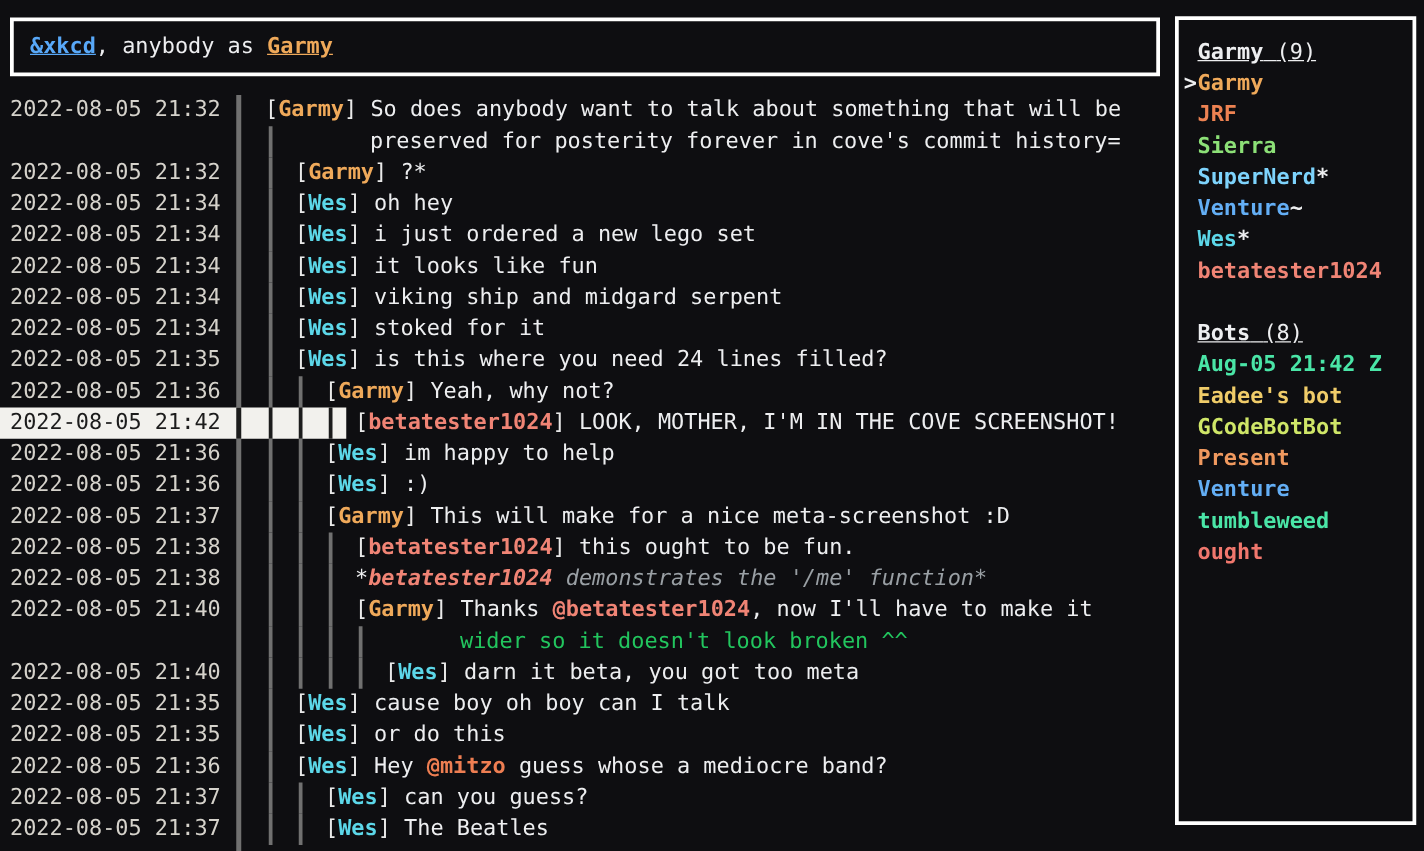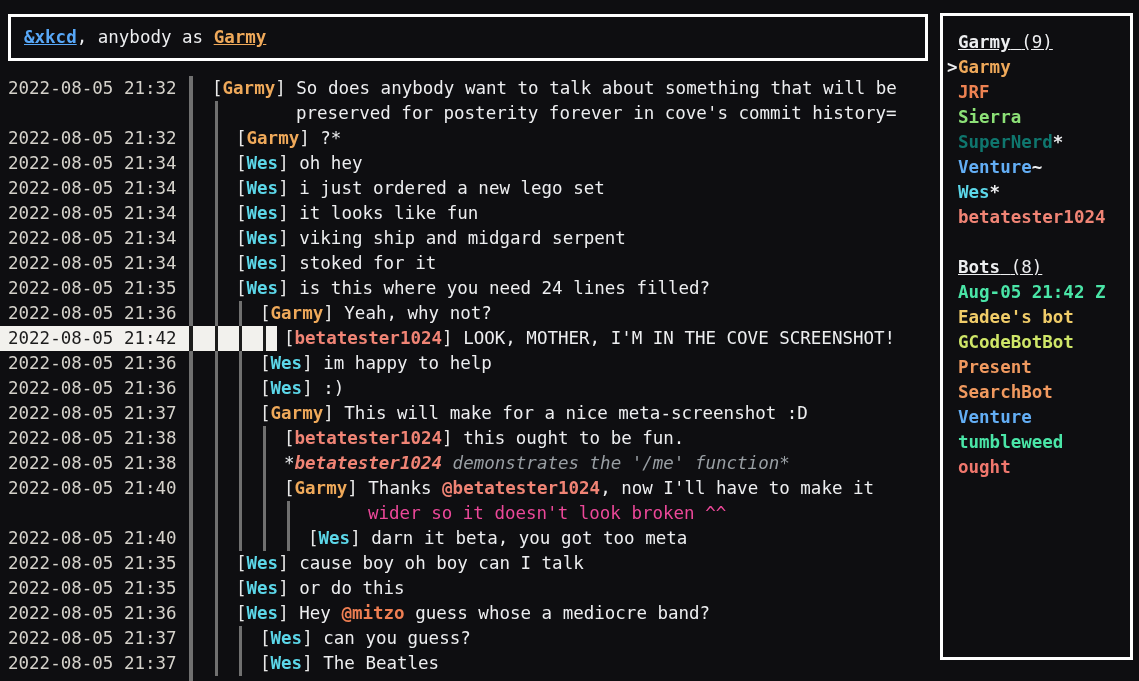--- a/index.html
+++ b/index.html
@@ -62,47 +62,46 @@
     <div class="row"><span class="ts" style="color: rgb(213, 210, 203);">2022-08-05 21:34</span><span class="body" style="padding-left: 43px;"><i class="tbar" style="left: 22px;"></i><span style="color: rgb(233, 233, 233);">[</span><span style="color: rgb(92, 215, 233); font-weight: bold;">Wes</span><span style="color: rgb(233, 233, 233);">] </span><span style="color: rgb(237, 238, 240);">stoked for it</span></span></div>
     <div class="row"><span class="ts" style="color: rgb(213, 210, 203);">2022-08-05 21:35</span><span class="body" style="padding-left: 43px;"><i class="tbar" style="left: 22px;"></i><span style="color: rgb(233, 233, 233);">[</span><span style="color: rgb(92, 215, 233); font-weight: bold;">Wes</span><span style="color: rgb(233, 233, 233);">] </span><span style="color: rgb(237, 238, 240);">is this where you need 24 lines filled?</span></span></div>
     <div class="row"><span class="ts" style="color: rgb(213, 210, 203);">2022-08-05 21:36</span><span class="body" style="padding-left: 67px;"><i class="tbar" style="left: 22px;"></i><i class="tbar" style="left: 46px;"></i><span style="color: rgb(233, 233, 233);">[</span><span style="color: rgb(239, 169, 90); font-weight: bold;">Garmy</span><span style="color: rgb(233, 233, 233);">] </span><span style="color: rgb(237, 238, 240);">Yeah, why not?</span></span></div>
     <div class="row hl"><i class="hlblock" style="background: rgb(242, 241, 237); width: 277px;"></i><i class="sepdark"></i><span class="ts" style="color: rgb(28, 28, 28);">2022-08-05 21:42</span><span class="body" style="padding-left: 91px;"><i class="tbar" style="left: 22px;"></i><i class="tbar" style="left: 46px;"></i><i class="tbar" style="left: 70px;"></i><span style="color: rgb(233, 233, 233);">[</span><span style="color: rgb(240, 132, 117); font-weight: bold;">betatester1024</span><span style="color: rgb(233, 233, 233);">] </span><span style="color: rgb(237, 238, 240);">LOOK, MOTHER, I'M IN THE COVE SCREENSHOT!</span></span></div>
     <div class="row"><span class="ts" style="color: rgb(213, 210, 203);">2022-08-05 21:36</span><span class="body" style="padding-left: 67px;"><i class="tbar" style="left: 22px;"></i><i class="tbar" style="left: 46px;"></i><span style="color: rgb(233, 233, 233);">[</span><span style="color: rgb(92, 215, 233); font-weight: bold;">Wes</span><span style="color: rgb(233, 233, 233);">] </span><span style="color: rgb(237, 238, 240);">im happy to help</span></span></div>
     <div class="row"><span class="ts" style="color: rgb(213, 210, 203);">2022-08-05 21:36</span><span class="body" style="padding-left: 67px;"><i class="tbar" style="left: 22px;"></i><i class="tbar" style="left: 46px;"></i><span style="color: rgb(233, 233, 233);">[</span><span style="color: rgb(92, 215, 233); font-weight: bold;">Wes</span><span style="color: rgb(233, 233, 233);">] </span><span style="color: rgb(237, 238, 240);">:)</span></span></div>
     <div class="row"><span class="ts" style="color: rgb(213, 210, 203);">2022-08-05 21:37</span><span class="body" style="padding-left: 67px;"><i class="tbar" style="left: 22px;"></i><i class="tbar" style="left: 46px;"></i><span style="color: rgb(233, 233, 233);">[</span><span style="color: rgb(239, 169, 90); font-weight: bold;">Garmy</span><span style="color: rgb(233, 233, 233);">] </span><span style="color: rgb(237, 238, 240);">This will make for a nice meta-screenshot :D</span></span></div>
     <div class="row"><span class="ts" style="color: rgb(213, 210, 203);">2022-08-05 21:38</span><span class="body" style="padding-left: 91px;"><i class="tbar" style="left: 22px;"></i><i class="tbar" style="left: 46px;"></i><i class="tbar" style="left: 70px;"></i><span style="color: rgb(233, 233, 233);">[</span><span style="color: rgb(240, 132, 117); font-weight: bold;">betatester1024</span><span style="color: rgb(233, 233, 233);">] </span><span style="color: rgb(237, 238, 240);">this ought to be fun.</span></span></div>
     <div class="row"><span class="ts" style="color: rgb(213, 210, 203);">2022-08-05 21:38</span><span class="body" style="padding-left: 91px;"><i class="tbar" style="left: 22px;"></i><i class="tbar" style="left: 46px;"></i><i class="tbar" style="left: 70px;"></i><span style="color: rgb(237, 238, 240); font-style: italic;">*</span><span style="color: rgb(240, 132, 117); font-weight: bold; font-style: italic;">betatester1024</span><span style="color: rgb(153, 159, 164); font-style: italic;"> demonstrates the '/me' function*</span></span></div>
     <div class="row"><span class="ts" style="color: rgb(213, 210, 203);">2022-08-05 21:40</span><span class="body" style="padding-left: 91px;"><i class="tbar" style="left: 22px;"></i><i class="tbar" style="left: 46px;"></i><i class="tbar" style="left: 70px;"></i><span style="color: rgb(233, 233, 233);">[</span><span style="color: rgb(239, 169, 90); font-weight: bold;">Garmy</span><span style="color: rgb(233, 233, 233);">] </span><span style="color: rgb(237, 238, 240);">Thanks </span><span style="color: rgb(240, 132, 117); font-weight: bold;">@betatester1024</span><span style="color: rgb(237, 238, 240);">, now I'll have to make it</span></span></div>
-    <div class="row"><span class="ts" style="color: rgb(213, 210, 203);"></span><span class="body" style="padding-left: 175px;"><i class="tbar" style="left: 22px;"></i><i class="tbar" style="left: 46px;"></i><i class="tbar" style="left: 70px;"></i><i class="tbar" style="left: 94px;"></i><span style="color: #ec4899;">wider so it doesn't look broken ^^</span></span></div>
+    <div class="row"><span class="ts" style="color: rgb(213, 210, 203);"></span><span class="body" style="padding-left: 175px;"><i class="tbar" style="left: 22px;"></i><i class="tbar" style="left: 46px;"></i><i class="tbar" style="left: 70px;"></i><i class="tbar" style="left: 94px;"></i><span style="color: #22c55e;">wider so it doesn't look broken ^^</span></span></div>
     <div class="row"><span class="ts" style="color: rgb(213, 210, 203);">2022-08-05 21:40</span><span class="body" style="padding-left: 115px;"><i class="tbar" style="left: 22px;"></i><i class="tbar" style="left: 46px;"></i><i class="tbar" style="left: 70px;"></i><i class="tbar" style="left: 94px;"></i><span style="color: rgb(233, 233, 233);">[</span><span style="color: rgb(92, 215, 233); font-weight: bold;">Wes</span><span style="color: rgb(233, 233, 233);">] </span><span style="color: rgb(237, 238, 240);">darn it beta, you got too meta</span></span></div>
     <div class="row"><span class="ts" style="color: rgb(213, 210, 203);">2022-08-05 21:35</span><span class="body" style="padding-left: 43px;"><i class="tbar" style="left: 22px;"></i><span style="color: rgb(233, 233, 233);">[</span><span style="color: rgb(92, 215, 233); font-weight: bold;">Wes</span><span style="color: rgb(233, 233, 233);">] </span><span style="color: rgb(237, 238, 240);">cause boy oh boy can I talk</span></span></div>
     <div class="row"><span class="ts" style="color: rgb(213, 210, 203);">2022-08-05 21:35</span><span class="body" style="padding-left: 43px;"><i class="tbar" style="left: 22px;"></i><span style="color: rgb(233, 233, 233);">[</span><span style="color: rgb(92, 215, 233); font-weight: bold;">Wes</span><span style="color: rgb(233, 233, 233);">] </span><span style="color: rgb(237, 238, 240);">or do this</span></span></div>
     <div class="row"><span class="ts" style="color: rgb(213, 210, 203);">2022-08-05 21:36</span><span class="body" style="padding-left: 43px;"><i class="tbar" style="left: 22px;"></i><span style="color: rgb(233, 233, 233);">[</span><span style="color: rgb(92, 215, 233); font-weight: bold;">Wes</span><span style="color: rgb(233, 233, 233);">] </span><span style="color: rgb(237, 238, 240);">Hey </span><span style="color: rgb(238, 126, 82); font-weight: bold;">@mitzo</span><span style="color: rgb(237, 238, 240);"> guess whose a mediocre band?</span></span></div>
     <div class="row"><span class="ts" style="color: rgb(213, 210, 203);">2022-08-05 21:37</span><span class="body" style="padding-left: 67px;"><i class="tbar" style="left: 22px;"></i><i class="tbar" style="left: 46px;"></i><span style="color: rgb(233, 233, 233);">[</span><span style="color: rgb(92, 215, 233); font-weight: bold;">Wes</span><span style="color: rgb(233, 233, 233);">] </span><span style="color: rgb(237, 238, 240);">can you guess?</span></span></div>
     <div class="row"><span class="ts" style="color: rgb(213, 210, 203);">2022-08-05 21:37</span><span class="body" style="padding-left: 67px;"><i class="tbar" style="left: 22px;"></i><i class="tbar" style="left: 46px;"></i><span style="color: rgb(233, 233, 233);">[</span><span style="color: rgb(92, 215, 233); font-weight: bold;">Wes</span><span style="color: rgb(233, 233, 233);">] </span><span style="color: rgb(237, 238, 240);">The Beatles</span></span></div>
   </div>
 
 <div class="sidebar">
   <div class="content">
     <div class="side-row b"><span>Garmy</span> <span style="font-weight:normal">(9)</span></div>
     <ul>
         <li><span class="indicator">&gt;</span><span style="color: rgb(239, 169, 90);">Garmy</span></li>
         <li><span style="color: rgb(237, 130, 82);">JRF</span></li>
         <li><span style="color: rgb(140, 224, 119);">Sierra</span></li>
-        <li><span style="color: #0f766e;">SuperNerd</span><span style="color: rgb(237, 238, 240);">*</span></li>
+        <li><span style="color: #7dd3fc;">SuperNerd</span><span style="color: rgb(237, 238, 240);">*</span></li>
         <li><span style="color: rgb(99, 174, 245);">Venture</span><span style="color: rgb(237, 238, 240);">~</span></li>
         <li><span style="color: rgb(92, 215, 233);">Wes</span><span style="color: rgb(237, 238, 240);">*</span></li>
         <li><span style="color: rgb(240, 132, 117);">betatester1024</span></li>
       </ul>
     <div class="spacer"></div>
     <div class="side-row b"><span>Bots</span> <span style="font-weight:normal">(8)</span></div>
     <ul>
         <li><span style="color: rgb(74, 229, 167);">Aug-05 21:42 Z</span></li>
         <li><span style="color: rgb(240, 204, 105);">Eadee's bot</span></li>
         <li><span style="color: rgb(207, 230, 104);">GCodeBotBot</span></li>
         <li><span style="color: rgb(240, 153, 95);">Present</span></li>
-        <li><span style="color: rgb(240, 153, 95);">SearchBot</span></li>
         <li><span style="color: rgb(99, 174, 245);">Venture</span></li>
         <li><span style="color: rgb(74, 229, 167);">tumbleweed</span></li>
         <li><span style="color: rgb(240, 119, 109);">ought</span></li>
       </ul>
   </div>
 </div>
 
 </body></html>

